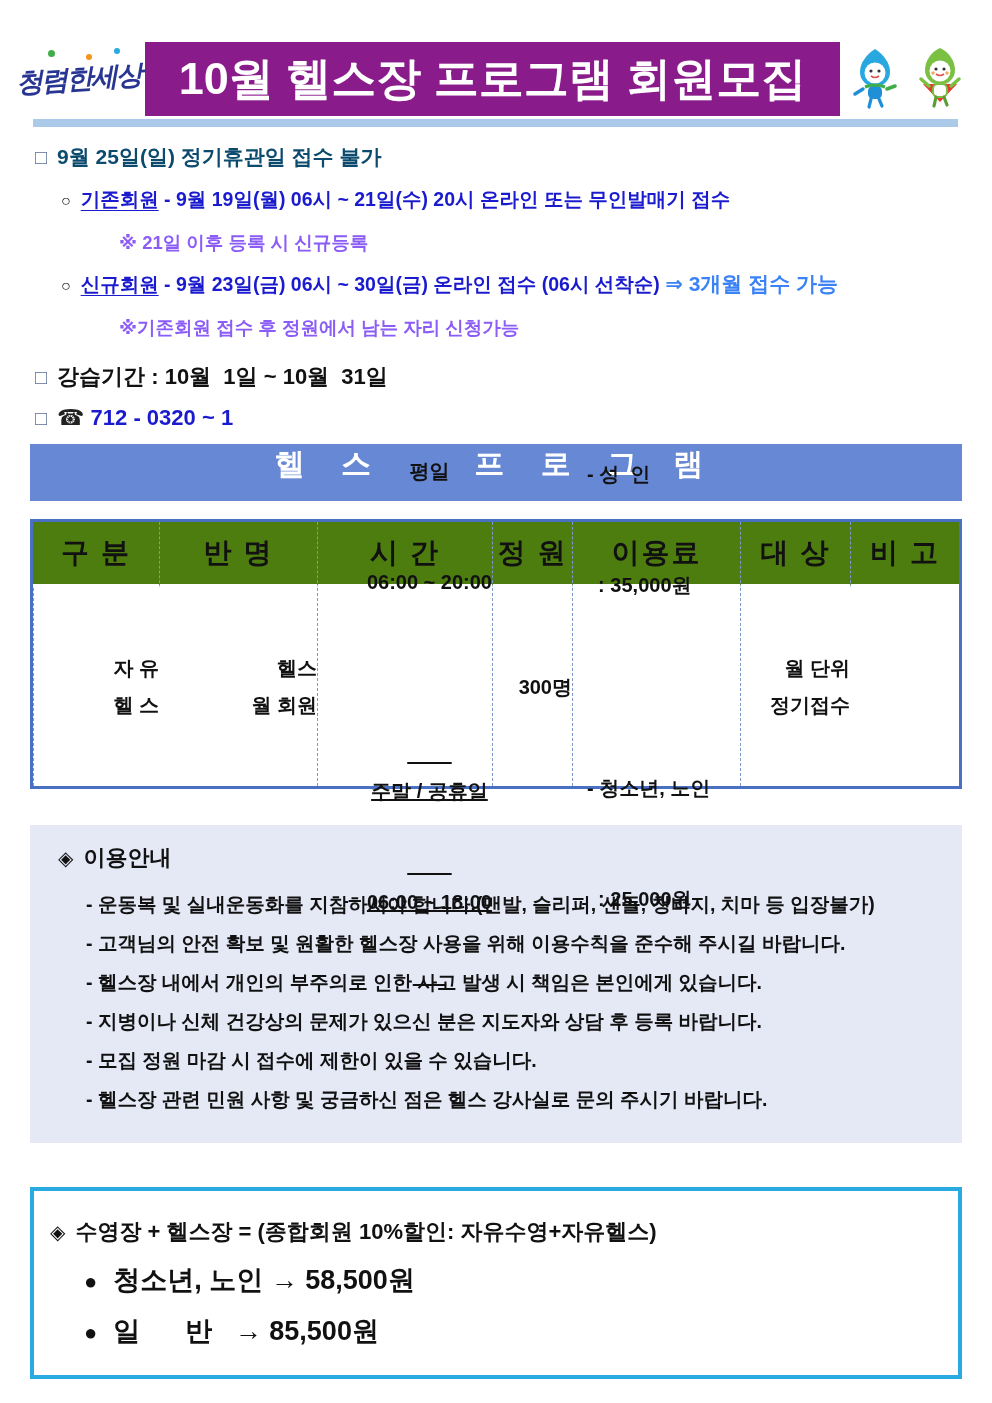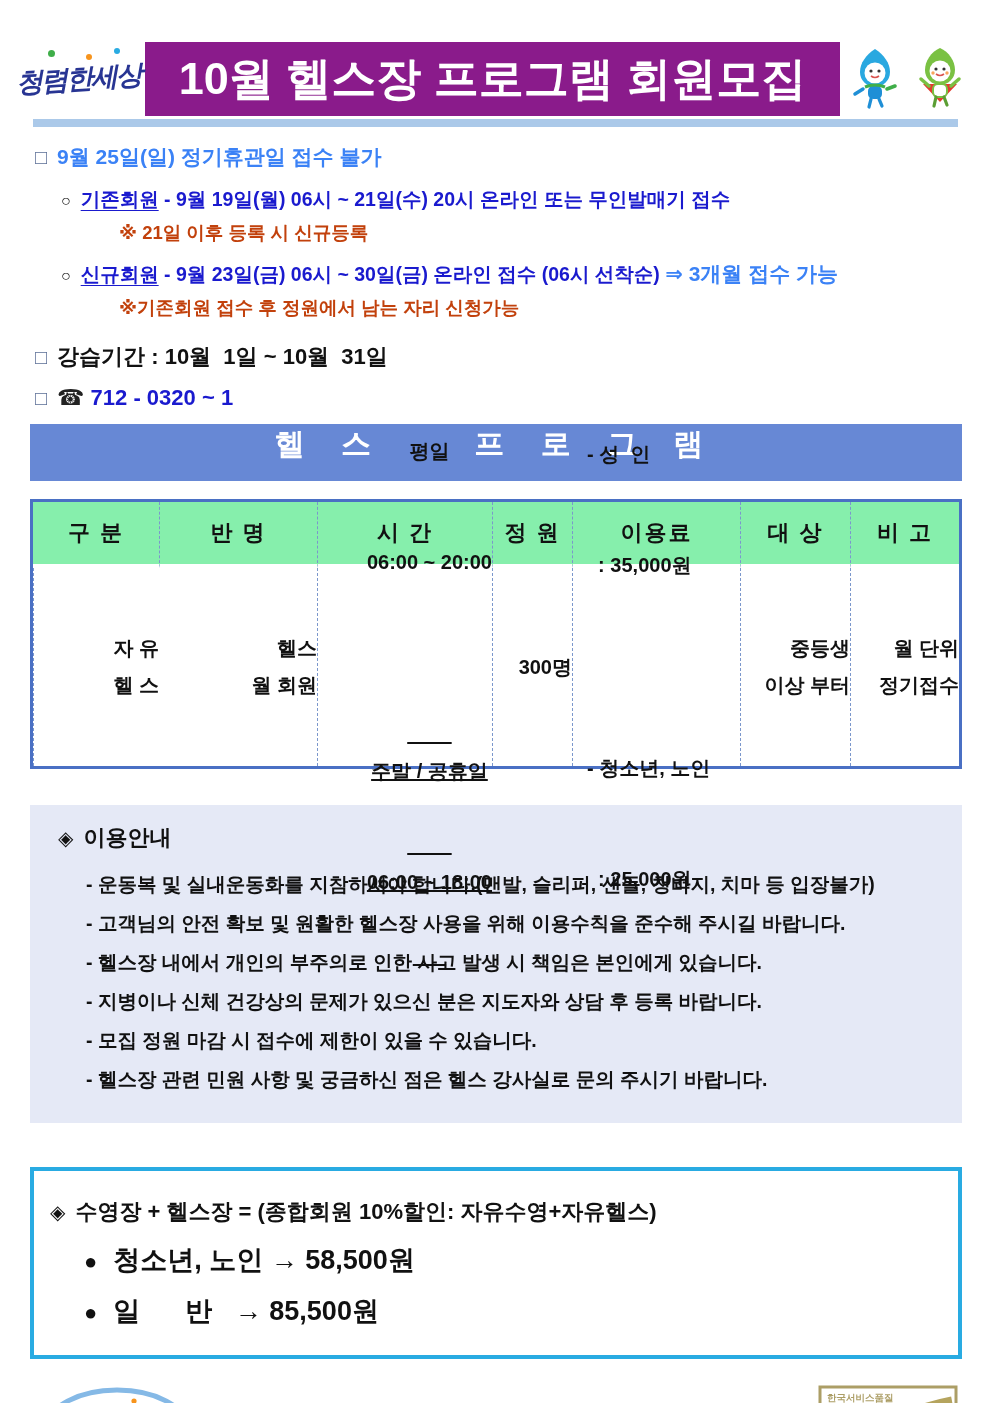--- a/index.html
+++ b/index.html
@@ -29,25 +29,25 @@
   .title-banner span { color: #fff; font-size: 45px; letter-spacing: 0px; white-space: nowrap; }
   .mascots { width: 136px; display: flex; align-items: center; justify-content: center; }
   .blue-bar { height: 8px; background: #abc9e9; margin: 3px 34px 0 33px; }
 
   
   .notices { padding: 12px 30px 0 35px; }
   .nline { display: flex; align-items: baseline; white-space: pre; }
   .nline .sq { color: #5c6f96; font-size: 20px; margin-right: 10px; font-weight: normal; }
   .nline .ci { color: #222; font-size: 16px; margin-right: 10px; font-weight: normal; }
   .l-recruit { font-size: 21px; margin-top: 4px; }
-  .l-recruit .red { color: #3b82f6; }
+  .l-recruit .red { color: #0c4a6e; }
   .l-sub { font-size: 19.5px; color: #1a1ace; margin-top: 15px; padding-left: 26px; }
   .l-sub .uname { text-decoration: underline; text-underline-offset: 4px; }
   .l-sub .blacktail { color: #3b82f6; font-size: 21px; }
-  .l-note { font-size: 18.5px; color: #c2410c; margin-top: 7px; padding-left: 84px; }
+  .l-note { font-size: 18.5px; color: #8b5cf6; margin-top: 17px; padding-left: 84px; }
   .l-big { font-size: 22px; margin-top: 22px; }
   .l-contact { font-size: 22px; color: #1a1ace; margin-top: 13px; }
   .l-contact .phone-glyph { color: #222; }
 
   
   .program-banner {
     margin: 13px 30px 0; height: 57px; background: #6788d5;
     display: flex; align-items: flex-start; justify-content: center;
   }
   .program-banner span { color: #fff; font-size: 30px; letter-spacing: 14px; white-space: pre; }
@@ -56,22 +56,22 @@
   .htable {
     margin: 18px 30px 0;
     border: 3px solid #4a70c4;
     display: grid;
     grid-template-columns: 126px 158px 175px 80px 168px 110px 1fr;
     grid-template-rows: 66px 198px;
     background: #fff;
   }
   .hcell {
     display: flex; align-items: center; justify-content: center;
-    font-size: 22px; letter-spacing: 2px;
-    background: #86efac;
+    font-size: 28px; letter-spacing: 2px;
+    background: #4d7c0f;
     border-bottom: 4px solid #ffffff;
   }
   .bcell {
     display: flex; flex-direction: column; align-items: flex-end; justify-content: center;
     font-size: 20px; text-align: center; line-height: 1.85; white-space: pre;
   }
   .dashed { border-left: 1px dashed #7b97cc; }
   .time-group + .time-group { margin-top: 24px; text-decoration: underline; }
   .fee-cell { align-items: flex-start; padding-left: 14px; text-align: left; }
   .fee-group + .fee-group { margin-top: 18px; }
@@ -214,24 +214,20 @@
       <div class="fee-group">
         <div>- 성  인</div>
         <div>  : 35,000원</div>
       </div>
       <div class="fee-group">
         <div>- 청소년, 노인</div>
         <div>  : 25,000원</div>
       </div>
     </div>
     <div class="bcell dashed">
-      <div>중등생</div>
-      <div>이상 부터</div>
-    </div>
-    <div class="bcell dashed">
       <div>월 단위</div>
       <div>정기접수</div>
     </div>
   </div>
 
   <div class="guide">
     <div class="guide-title">
       <span class="dia">◈</span>
       <span>이용안내</span>
     </div>

